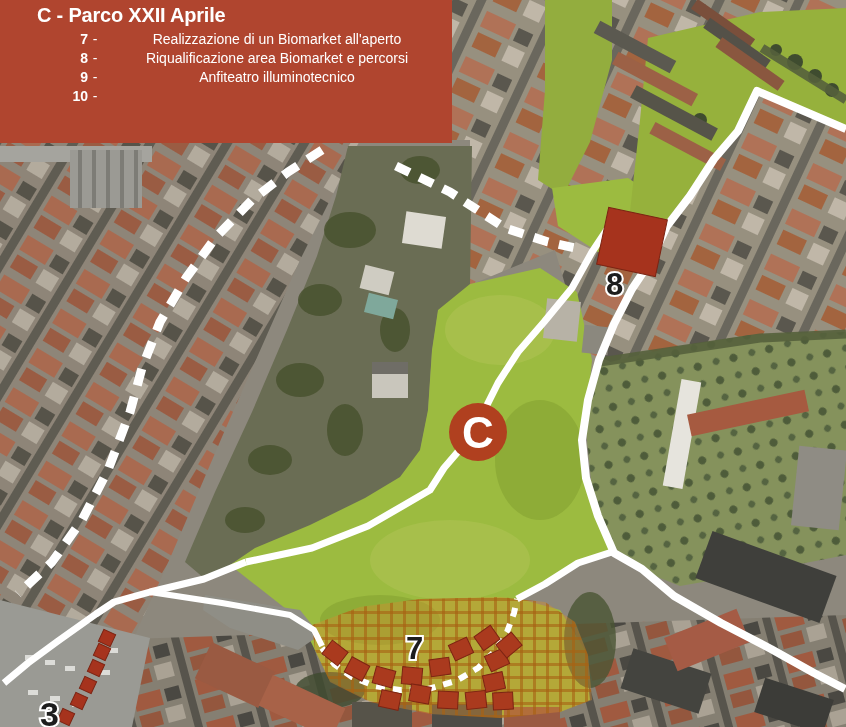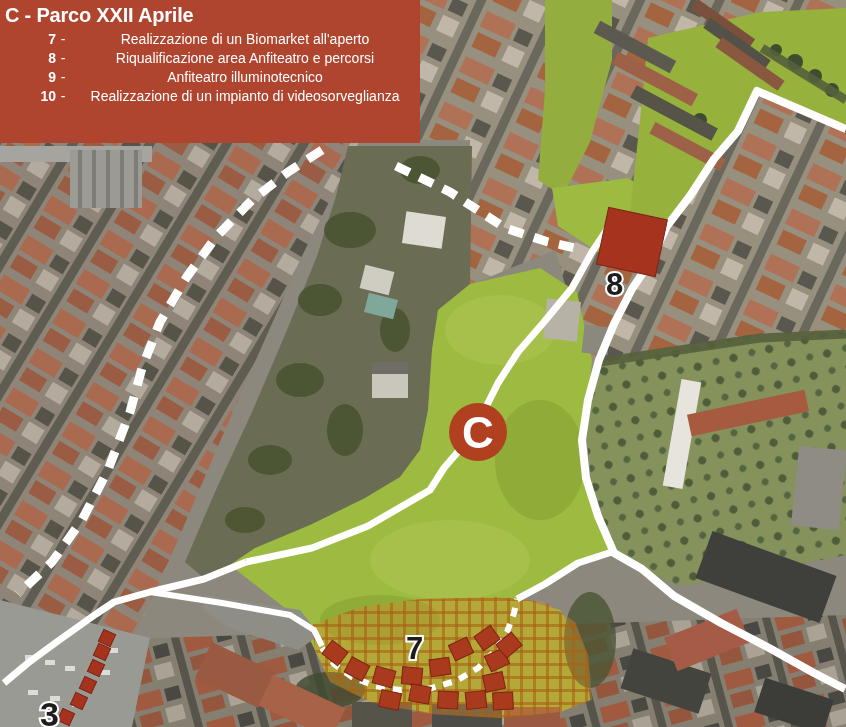--- a/index.html
+++ b/index.html
@@ -1,21 +1,21 @@
 <!DOCTYPE html>
 <html><head>
 <meta charset="utf-8">
 <style>
   html,body{margin:0;padding:0;background:#222;}
   .stage{position:relative;width:846px;height:727px;overflow:hidden;
          font-family:"Liberation Sans",sans-serif;background:#8d887d;}
   .stage svg{position:absolute;left:0;top:0;display:block;}
   
   .legend{position:absolute;left:0;top:0;width:420px;height:143px;
-          background:#b0452f;color:#fff;overflow:hidden;z-index:5;}
+          background:#b0452f;color:#fff;overflow:hidden;z-index:5;padding-left:32px;}
   .legend-title{font-size:20px;font-weight:700;margin:4px 0 3px 5px;letter-spacing:-0.2px;}
   .lrow{display:flex;font-size:14px;line-height:19px;}
   .lnum{flex:0 0 56px;text-align:right;font-weight:700;}
   .lsep{flex:0 0 14px;text-align:center;}
   .ltxt{flex:1;text-align:center;}
   .l2{display:block;}
   .l2:empty{display:none;}
   
   .maplabel{font-family:"Liberation Sans",sans-serif;font-weight:700;
             fill:#1d1d1d;stroke:#ffffff;stroke-width:4px;paint-order:stroke;}
@@ -229,29 +229,29 @@
 
   <div class="lrow">
     <span class="lnum">7</span>
     <span class="lsep">-</span>
     <span class="ltxt"><span>Realizzazione di un Biomarket all'aperto</span></span>
   </div>
 
   <div class="lrow">
     <span class="lnum">8</span>
     <span class="lsep">-</span>
-    <span class="ltxt"><span>Riqualificazione area Anfiteatro e percorsi</span></span>
+    <span class="ltxt"><span>Riqualificazione area Biomarket e percorsi</span></span>
   </div>
 
   <div class="lrow">
     <span class="lnum">9</span>
     <span class="lsep">-</span>
     <span class="ltxt"><span>Anfiteatro illuminotecnico</span></span>
   </div>
 
   <div class="lrow">
     <span class="lnum">10</span>
     <span class="lsep">-</span>
-    <span class="ltxt"><span>Realizzazione di un impianto di videosorveglianza</span></span>
+    <span class="ltxt"></span>
   </div>
 </div>
 
 </div>
 
 </body></html>

